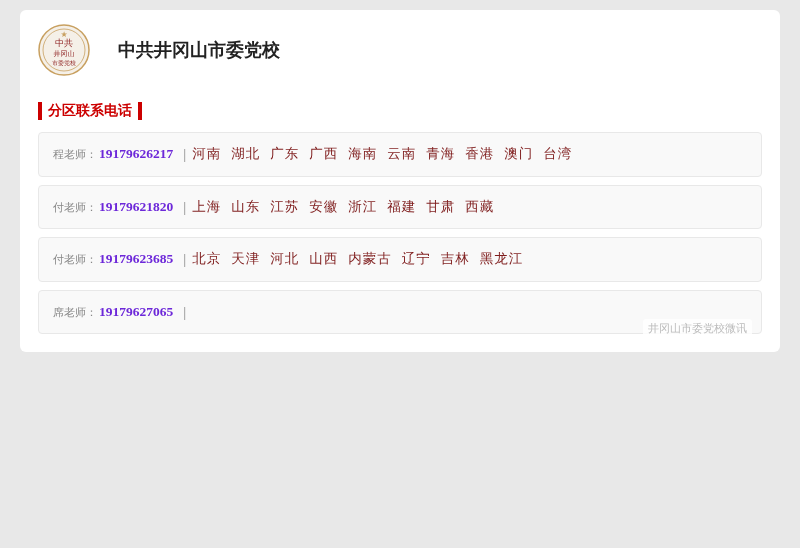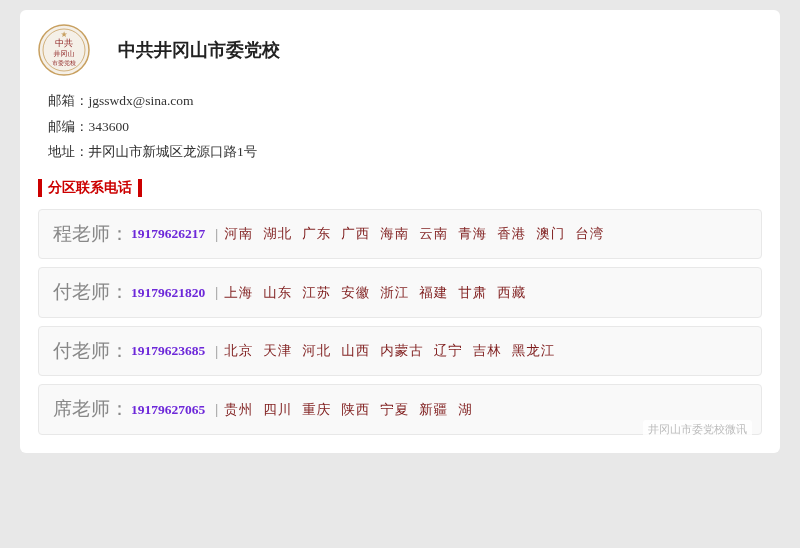--- a/index.html
+++ b/index.html
@@ -86,21 +86,21 @@
       border: 1px solid #e8e8e8;
       border-radius: 4px;
       padding: 10px 14px;
       margin-bottom: 8px;
       display: flex;
       align-items: center;
       line-height: 1.5;
     }
     .teacher-name {
       color: #888;
-      font-size: 19px;
+      font-size: 11px;
       margin-right: 2px;
     }
     .teacher-phone {
       color: #6d28d9;
       font-weight: bold;
       font-size: 13.5px;
       margin-right: 4px;
     }
     .region-separator {
       color: #888;
@@ -147,25 +147,20 @@
       <text x="26" y="22" text-anchor="middle" font-size="9" fill="#8b1a1a" font-family="SimSun">中共</text>
       <text x="26" y="32" text-anchor="middle" font-size="7" fill="#8b1a1a" font-family="SimSun">井冈山</text>
       <text x="26" y="41" text-anchor="middle" font-size="6" fill="#8b1a1a" font-family="SimSun">市委党校</text>
 
       <text x="26" y="13" text-anchor="middle" font-size="8" fill="#c8a060">★</text>
     </svg>
     <span class="school-name">中共井冈山市委党校</span>
   </div>
 
   <div class="contact-grid">
-    <div class="contact-right">
-      <div>邮箱：jgsswdx@sina.com</div>
-      <div>邮编：343600</div>
-      <div>地址：井冈山市新城区龙源口路1号</div>
-    </div>
   </div>
 
   <div class="section-divider">
     <div class="divider-bar-left"></div>
     <span class="divider-text">分区联系电话</span>
     <div class="divider-bar-right"></div>
   </div>
 
   <div id="region-rows">
       <div class="region-row">
@@ -183,18 +178,17 @@
       <div class="region-row">
         <span class="teacher-name">付老师：</span>
         <span class="teacher-phone">19179623685</span>
         <span class="region-separator">|</span>
         <span class="region-list"><span>北京</span><span>天津</span><span>河北</span><span>山西</span><span>内蒙古</span><span>辽宁</span><span>吉林</span><span>黑龙江</span></span>
       </div>
       <div class="region-row">
         <span class="teacher-name">席老师：</span>
         <span class="teacher-phone">19179627065</span>
         <span class="region-separator">|</span>
-        <span class="region-list"><span>贵州</span><span>四川</span><span>重庆</span><span>陕西</span><span>宁夏</span><span>新疆</span><span>湖</span></span>
       </div>
     </div>
 
   <div class="watermark">井冈山市委党校微讯</div>
 </div>
 
 </body></html>

